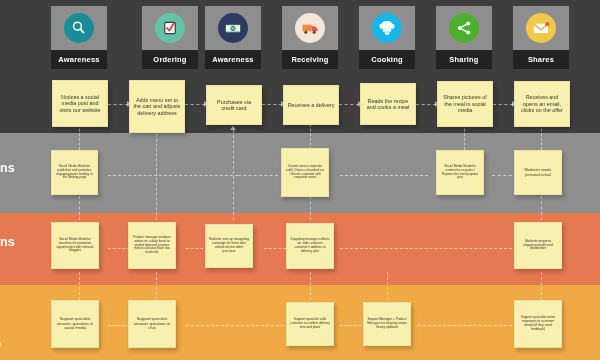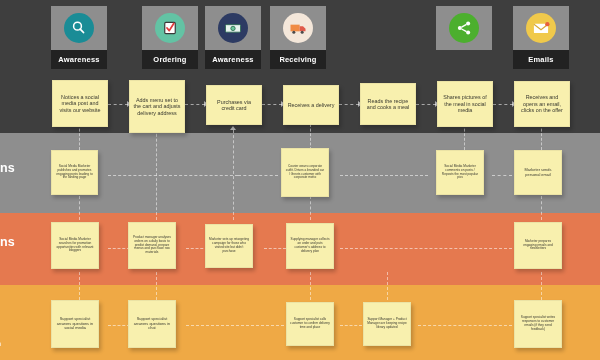--- a/index.html
+++ b/index.html
@@ -113,60 +113,73 @@
       <div class="ico" style="background:#2d3b63">
         <svg width="20" height="20" viewBox="0 0 24 24">
             <rect x="3" y="8" width="18" height="9" rx="1" fill="#e8f3ee" stroke="#2a6b4f" stroke-width="1"></rect>
             <circle cx="12" cy="12.5" r="2.6" fill="#6cc79a" stroke="#2a6b4f" stroke-width="1"></circle>
           </svg>
       </div>
     </div>
     <div class="stage-name">Awareness</div>
   </div>
 
-  <div class="stage-head" style="left:270px">
+  <div class="stage-head" style="left:282px">
     <div class="stage-icon-box">
       <div class="ico" style="background:#f4e7da">
         <svg width="20" height="20" viewBox="0 0 24 24">
             <rect x="3" y="8" width="11" height="8" fill="#f08b44"></rect>
             <path d="M14 10h4l3 3v3h-7z" fill="#e05a4a"></path>
             <circle cx="7" cy="17.2" r="1.8" fill="#4a4a4a"></circle>
             <circle cx="17" cy="17.2" r="1.8" fill="#4a4a4a"></circle>
           </svg>
       </div>
     </div>
     <div class="stage-name">Receiving</div>
   </div>
 
+  <div class="stage-head" style="left:359px">
+    <div class="stage-icon-box">
+      <div class="ico" style="background:#18b6e8">
+        <svg width="20" height="20" viewBox="0 0 24 24">
+            <path d="M6 13c-2 0-3.2-1.6-3.2-3.2S4 6.6 5.6 6.8C6.2 4.8 8 3.6 10 4c1-1 2.8-1 3.8 0 2-.4 3.8.8 4.4 2.8 1.6-.2 3 1.4 3 3S19.8 13 18 13z" fill="#fff"></path>
+            <rect x="7" y="13" width="10" height="3.4" fill="#fff"></rect>
+            <path d="M9 17h6l-1 3h-4z" fill="#fff"></path>
+          </svg>
+      </div>
+    </div>
+    <div class="stage-name">Cooking</div>
+  </div>
 
   <div class="stage-head" style="left:436px">
     <div class="stage-icon-box">
       <div class="ico" style="background:#4caf2e">
         <svg width="18" height="18" viewBox="0 0 24 24">
             <circle cx="17.5" cy="6" r="2.7" fill="#fff"></circle>
             <circle cx="6.5" cy="12" r="2.7" fill="#fff"></circle>
             <circle cx="17.5" cy="18" r="2.7" fill="#fff"></circle>
             <line x1="8.8" y1="10.8" x2="15.3" y2="7.1" stroke="#fff" stroke-width="1.8"></line>
             <line x1="8.8" y1="13.3" x2="15.3" y2="16.9" stroke="#fff" stroke-width="1.8"></line>
           </svg>
       </div>
     </div>
+    <div class="stage-name">Sharing</div>
   </div>
 
   <div class="stage-head" style="left:513px">
     <div class="stage-icon-box">
       <div class="ico" style="background:#f0c94b">
         <svg width="20" height="20" viewBox="0 0 24 24">
             <rect x="3.5" y="7" width="17" height="11" rx="1" fill="#fff"></rect>
             <polyline points="3.5,7.6 12,14 20.5,7.6" fill="none" stroke="#d8a93a" stroke-width="1.5"></polyline>
             <circle cx="19.6" cy="7.4" r="2.6" fill="#e8603c"></circle>
           </svg>
       </div>
     </div>
-    <div class="stage-name">Emails</div>
+    <div class="stage-name">Shares</div>
   </div>
 
   <div class="hdash" style="left:108px;top:104px;width:20px"></div>
   <div class="arrow" style="left:127px;top:101px"></div>
   <div class="hdash" style="left:185px;top:104px;width:20px"></div>
   <div class="arrow" style="left:204px;top:101px"></div>
   <div class="hdash" style="left:262px;top:104px;width:20px"></div>
   <div class="arrow" style="left:281px;top:101px"></div>
   <div class="hdash" style="left:339px;top:104px;width:20px"></div>
   <div class="arrow" style="left:358px;top:101px"></div>

